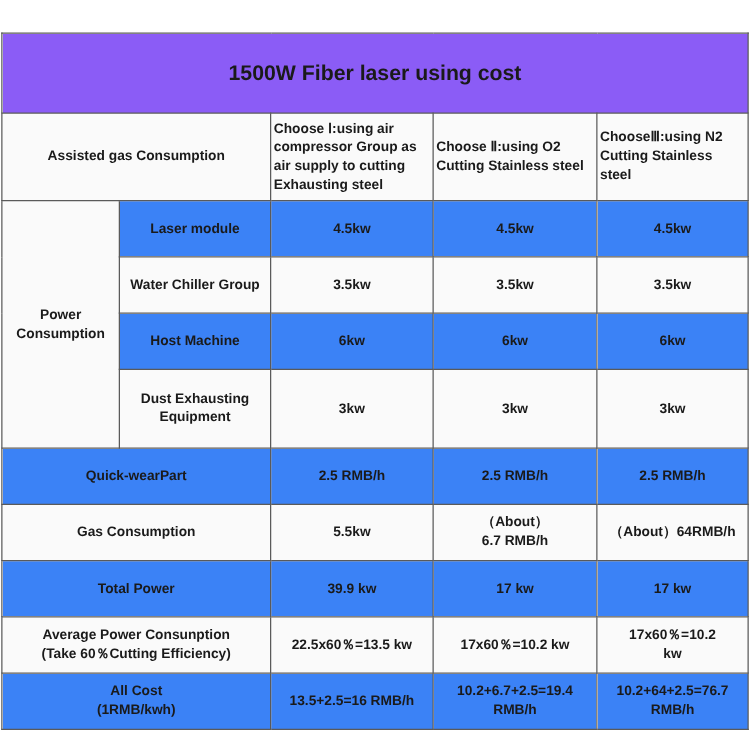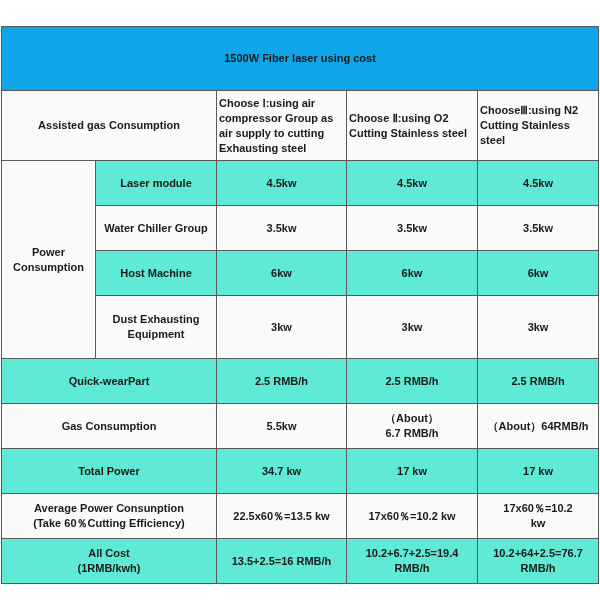--- a/index.html
+++ b/index.html
@@ -29,26 +29,26 @@
       font-size: 11px;
     }
     table.cost td {
       border: 1px solid #5a5a5a;
       text-align: center;
       vertical-align: middle;
       padding: 0 2px;
       line-height: 15px;
       overflow: hidden;
     }
-    .shade { background: #5eead4; }
+    .shade { background: #3b82f6; }
     .light { background: #fafafa; }
     .title-cell {
       height: 63px;
-      font-size: 11px;
-      background: #0ea5e9;
+      font-size: 17px;
+      background: #8b5cf6;
     }
     .hdr-choice {
       text-align: left !important;
       padding-left: 2px !important;
       font-size: 11px;
       line-height: 15px;
     }
     .row-std { height: 45px; }
     .row-hdr { height: 70px; }
   </style>
@@ -110,21 +110,21 @@
       </tr>
       <tr class="row-std light">
         <td colspan="2">Gas Consumption</td>
         <td>5.5kw</td>
         <td style="white-space:pre-line;margin-top:44px;">（About）
 6.7 RMB/h</td>
         <td style="white-space:nowrap;padding:0;">（About）64RMB/h</td>
       </tr>
       <tr class="row-std shade">
         <td colspan="2">Total Power</td>
-        <td>34.7 kw</td>
+        <td>39.9 kw</td>
         <td>17 kw</td>
         <td>17 kw</td>
       </tr>
       <tr class="row-std light">
         <td colspan="2" style="white-space:pre-line;">Average Power Consunption
 (Take 60％Cutting Efficiency)</td>
         <td style="white-space:nowrap;">22.5x60％=13.5 kw</td>
         <td style="white-space:nowrap;">17x60％=10.2 kw</td>
         <td style="white-space:pre-line;">17x60％=10.2
 kw</td>

